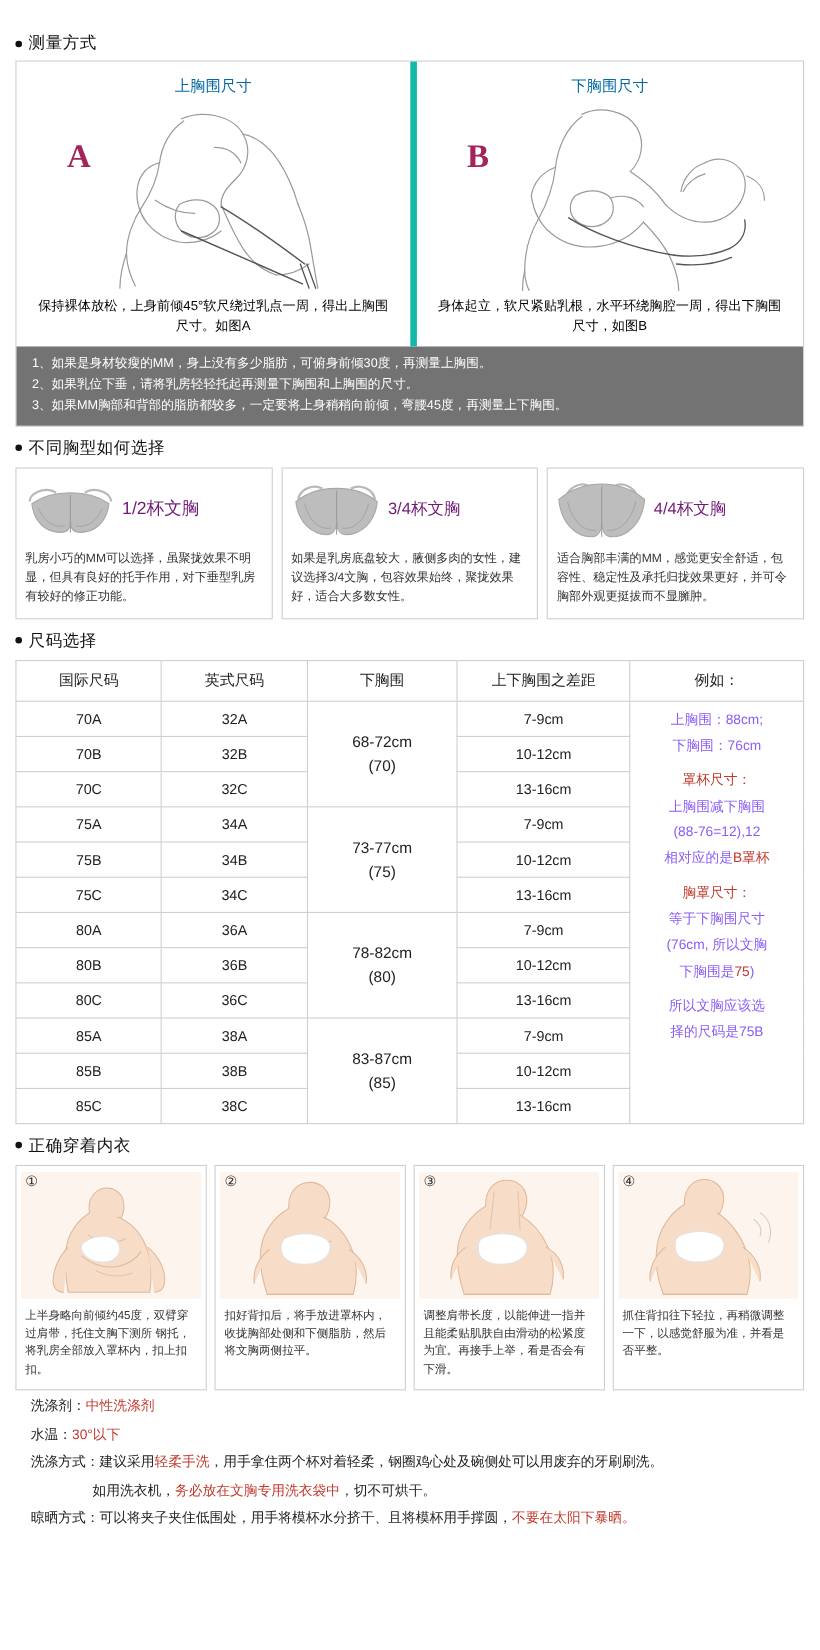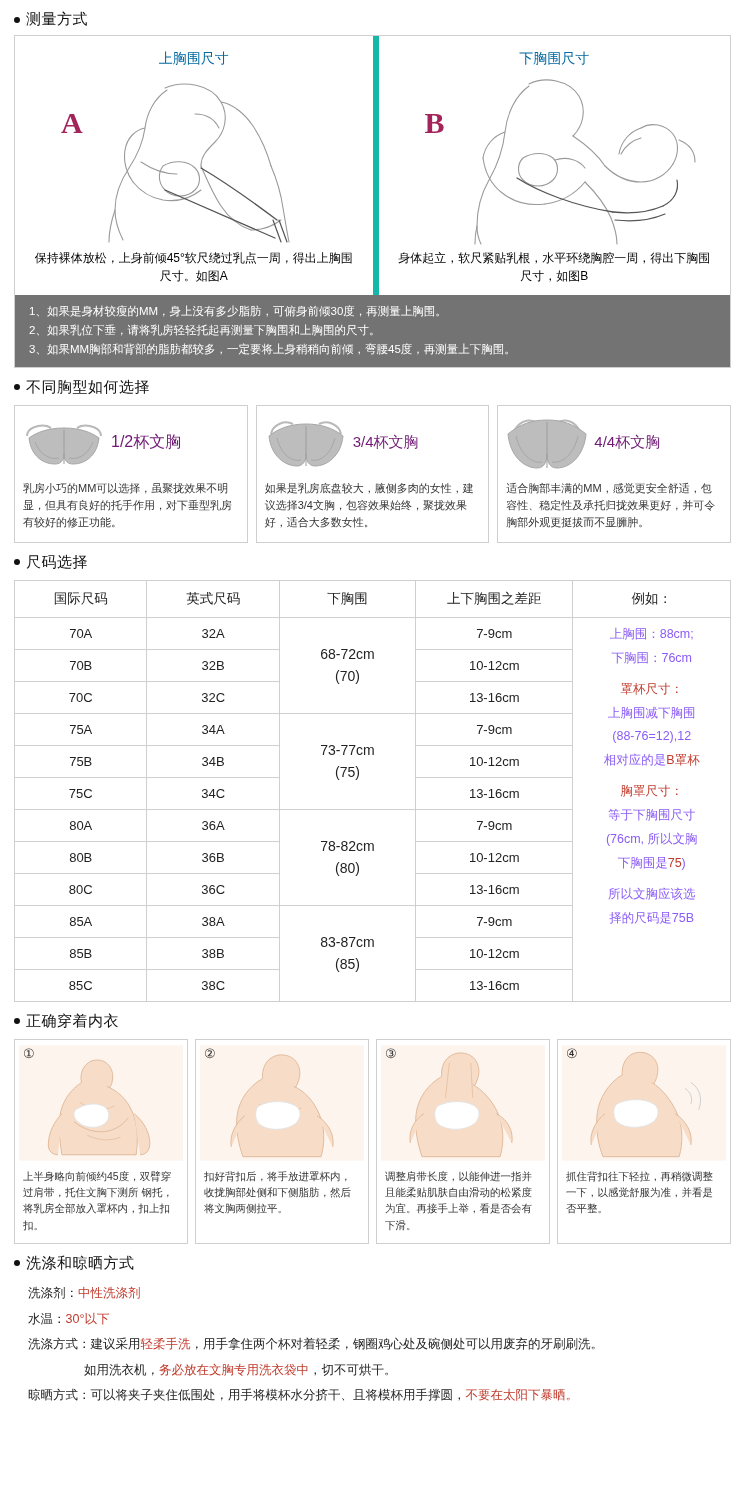--- a/index.html
+++ b/index.html
@@ -6,21 +6,21 @@
   html, body {
     margin: 0; padding: 0;
     background: #ffffff;
   }
   body {
     width: 745px;
     font-family: "Liberation Sans", sans-serif;
     color: #222;
     -webkit-font-smoothing: antialiased;
   }
-  .page { width: 745px; position: relative; padding: 0 0 10px 0; }
+  .page { width: 745px; position: relative; padding: 0 0 10px 0; margin-top: 20px; }
 
   
   .sec-head {
     display: flex;
     align-items: center;
     gap: 6px;
     padding: 10px 0 6px 14px;
     font-size: 15px;
     color: #111;
   }
@@ -528,24 +528,20 @@
           <g fill="none" stroke="#cfcfcf" stroke-width="1">
             <path d="M126 44 C132 48 134 54 132 60"></path>
             <path d="M132 38 C142 44 144 56 140 66"></path>
           </g>
         </svg>
       </div>
       <div class="step-desc">抓住背扣往下轻拉，再稍微调整一下，以感觉舒服为准，并看是否平整。</div>
     </div>
   </div>
 
-  <div class="sec-head">
-    <span class="bullet"></span>
-    <span class="txt">洗涤和晾晒方式</span>
-  </div>
 
   <div class="care">
     <div>
       <span>洗涤剂：</span><span class="red">中性洗涤剂</span>
     </div>
     <div>
       <span>水温：</span><span class="red">30°以下</span>
     </div>
     <div>
       <span>洗涤方式：建议采用</span><span class="red">轻柔手洗</span><span>，用手拿住两个杯对着轻柔，钢圈鸡心处及碗侧处可以用废弃的牙刷刷洗。</span>

